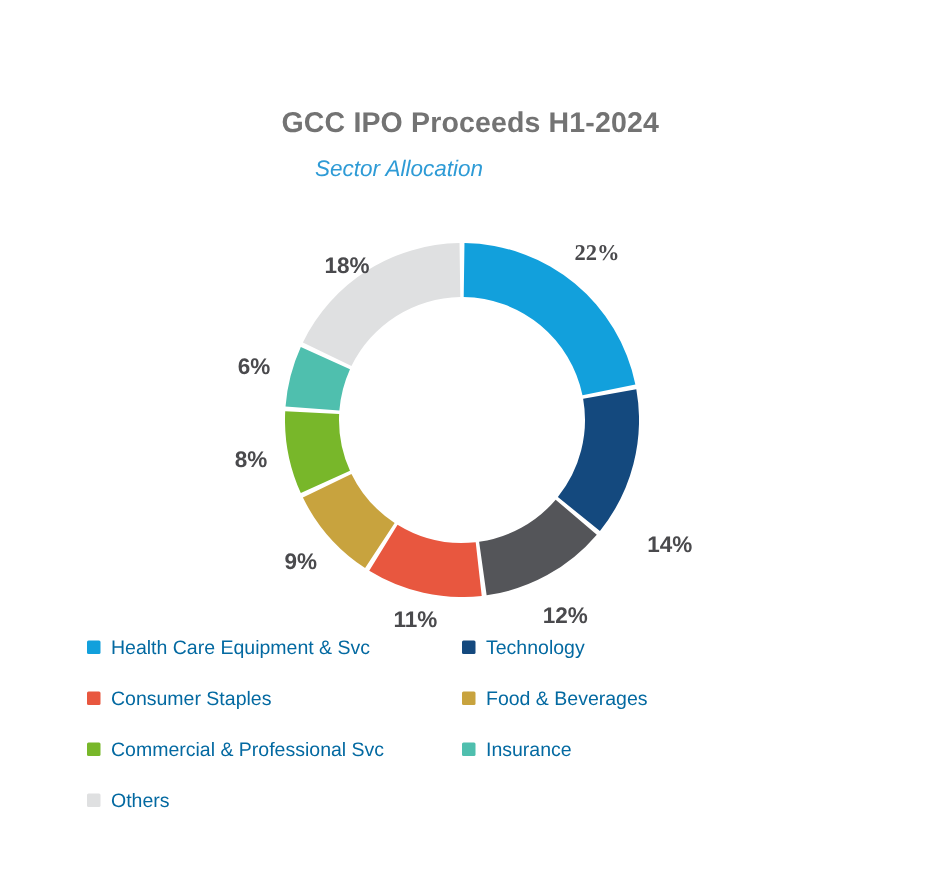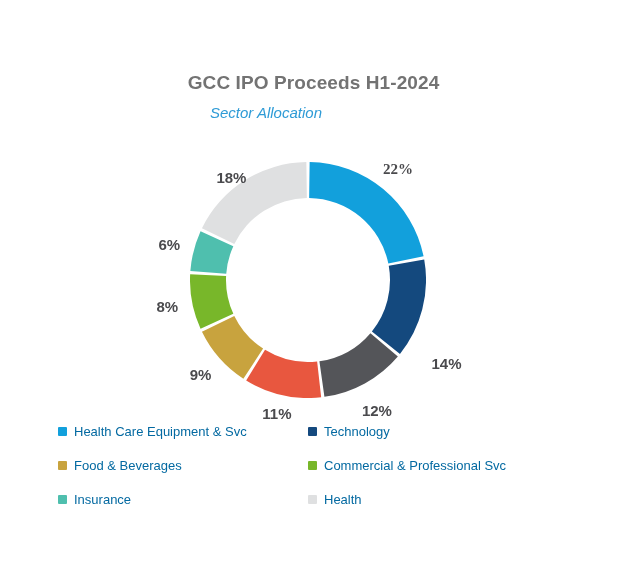--- a/index.html
+++ b/index.html
@@ -136,30 +136,34 @@
   <div id="legend">
       <div class="legend-item">
         <span class="legend-swatch" style="background: rgb(18, 160, 220);"></span>
         <span class="legend-label">Health Care Equipment &amp; Svc</span>
       </div>
       <div class="legend-item">
         <span class="legend-swatch" style="background: rgb(20, 73, 126);"></span>
         <span class="legend-label">Technology</span>
       </div>
       <div class="legend-item">
+        <span class="legend-swatch" style="background: rgb(232, 87, 63);"></span>
+        <span class="legend-label">Consumer Staples</span>
+      </div>
+      <div class="legend-item">
         <span class="legend-swatch" style="background: rgb(200, 163, 62);"></span>
         <span class="legend-label">Food &amp; Beverages</span>
       </div>
       <div class="legend-item">
         <span class="legend-swatch" style="background: rgb(120, 183, 42);"></span>
         <span class="legend-label">Commercial &amp; Professional Svc</span>
       </div>
       <div class="legend-item">
         <span class="legend-swatch" style="background: rgb(79, 191, 174);"></span>
         <span class="legend-label">Insurance</span>
       </div>
       <div class="legend-item">
         <span class="legend-swatch" style="background: rgb(223, 224, 225);"></span>
-        <span class="legend-label">Health</span>
+        <span class="legend-label">Others</span>
       </div>
     </div>
 
 </div>
 
 </body></html>

